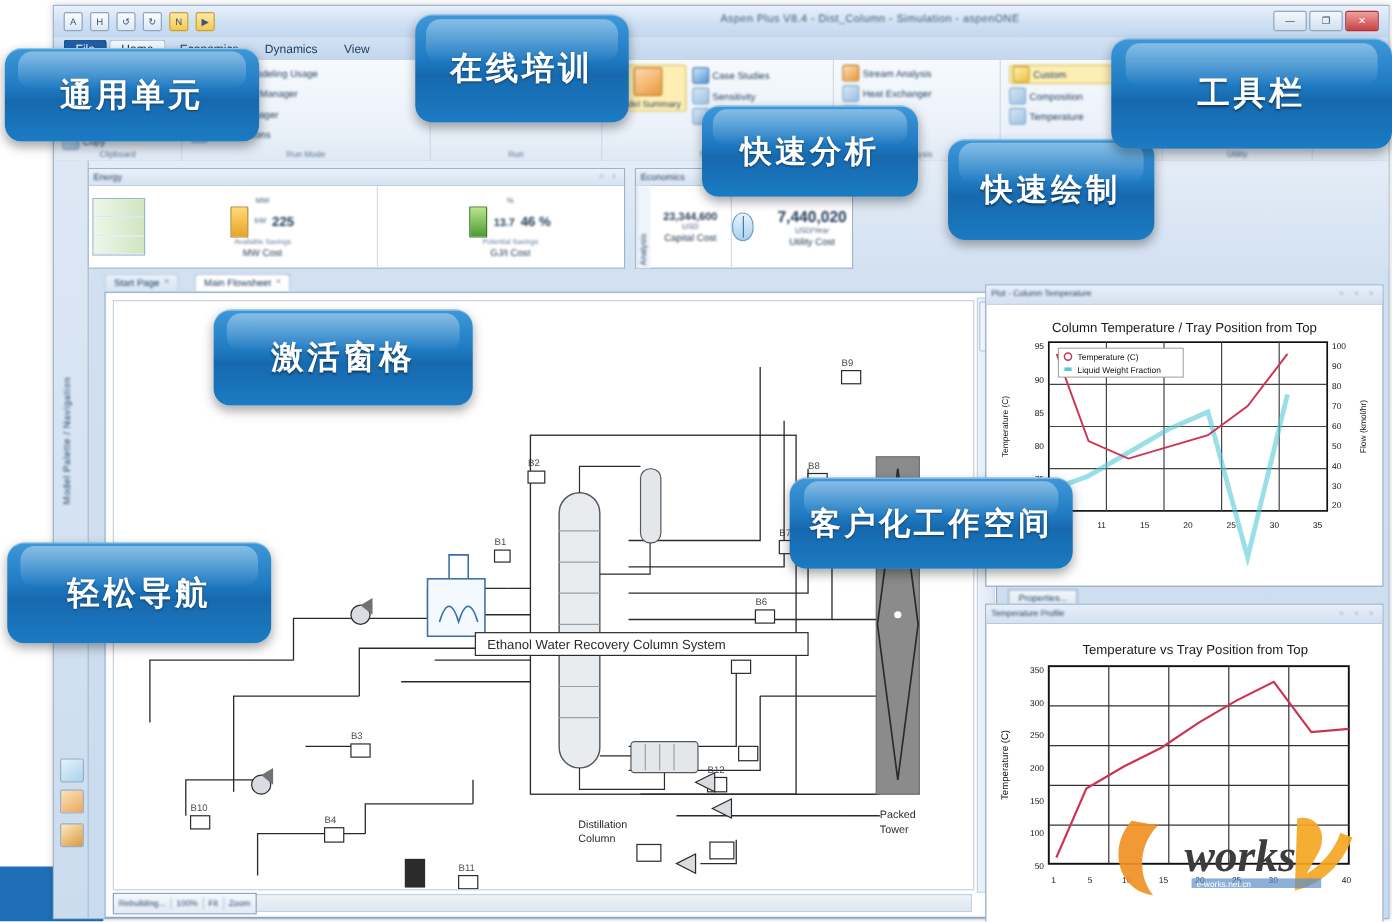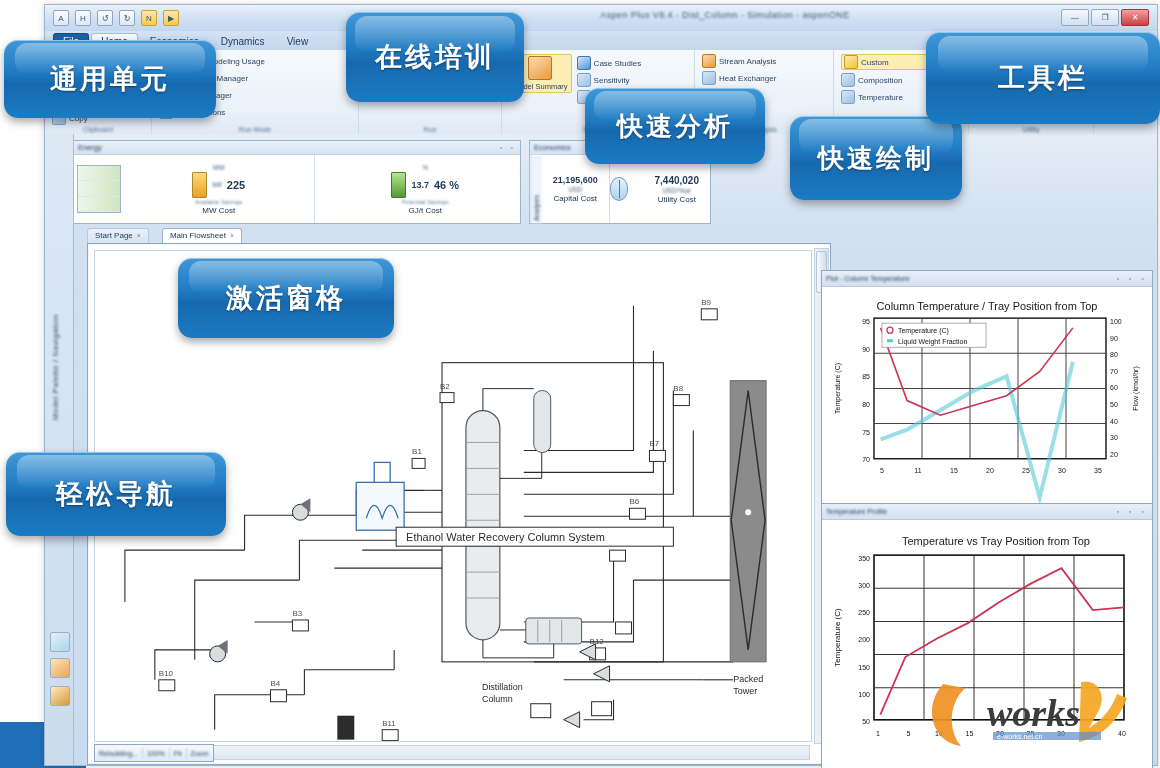--- a/index.html
+++ b/index.html
@@ -175,21 +175,21 @@
   .fssvg{position:absolute;inset:0;filter:blur(.55px);}
   
   .dockwin{position:absolute;right:4px;background:#ffffff;border:1px solid #8fa8c2;}
   .dockwin .dhead{height:15px;background:linear-gradient(180deg,#e7eff9,#d4e1f1);
     border-bottom:1px solid #b9cadd;display:flex;align-items:center;justify-content:space-between;
     padding:0 4px;}
   .dhead-title{font-size:7px;color:#27445f;filter:blur(.9px);}
   .dhead-ctl{font-size:7px;color:#55708d;letter-spacing:4px;filter:blur(.7px);}
   .chart-host{position:absolute;left:4px;right:4px;top:19px;bottom:4px;background:#fff;}
   .chart-svg{width:100%;height:100%;filter:blur(.5px);}
-  .dockwin1{top:232px;width:330px;height:250px;margin-top:33px;}
+  .dockwin1{top:232px;width:330px;height:250px;}
   .dockwin2{top:498px;width:330px;height:266px;}
   .plotbtn{position:absolute;left:18px;bottom:-18px;font-size:7.5px;color:#22405e;
     border:1px solid #8fa8c2;background:linear-gradient(180deg,#f4f8fc,#dde7f1);
     padding:2px 8px;filter:blur(.8px);}
   
   .eworks{position:absolute;right:6px;bottom:18px;width:215px;height:76px;pointer-events:none;}
   
   .callout{
     position:absolute;border-radius:14px;color:#ffffff;display:flex;align-items:center;
     justify-content:center;text-align:center;font-weight:bold;letter-spacing:3px;
@@ -411,29 +411,29 @@
       </div>
 
       <div class="apanel" style="width:180px">
         <div class="apanel-head">
           <span class="apanel-title">Economics</span>
           <span class="apanel-ctl">▫ ▫</span>
         </div>
         <div class="apanel-body">
           <div class="avert">Analysis</div>
           <div class="acell">
-            <span class="acell-num" style="font-size:9px">21,195,600</span>
+            <span class="acell-num" style="font-size:9px">23,344,600</span>
             <span class="acell-unit">USD</span>
             <span class="acell-lbl">Capital Cost</span>
           </div>
           <div style="display:flex;align-items:center">
               <span class="gauge"></span>
             </div>
           <div class="acell">
-            <span class="acell-num" style="font-size:10px">7,440,020</span>
+            <span class="acell-num" style="font-size:13px">7,440,020</span>
             <span class="acell-unit">USD/Year</span>
             <span class="acell-lbl">Utility Cost</span>
           </div>
         </div>
       </div>
     </div>
 
     <div class="navrail">
       <div class="navrail-label">Model Palette / Navigation</div>
       <div class="navrail-ico i1"></div>
@@ -736,13 +736,14 @@
 
   </div>
 
   <div class="callout c1">通用单元</div>
   <div class="callout c2">在线培训</div>
   <div class="callout c3">快速分析</div>
   <div class="callout c4">快速绘制</div>
   <div class="callout c5">工具栏</div>
   <div class="callout c6">激活窗格</div>
   <div class="callout c7">轻松导航</div>
+  <div class="callout c8">客户化工作空间</div>
 </div>
 
 </body></html>

